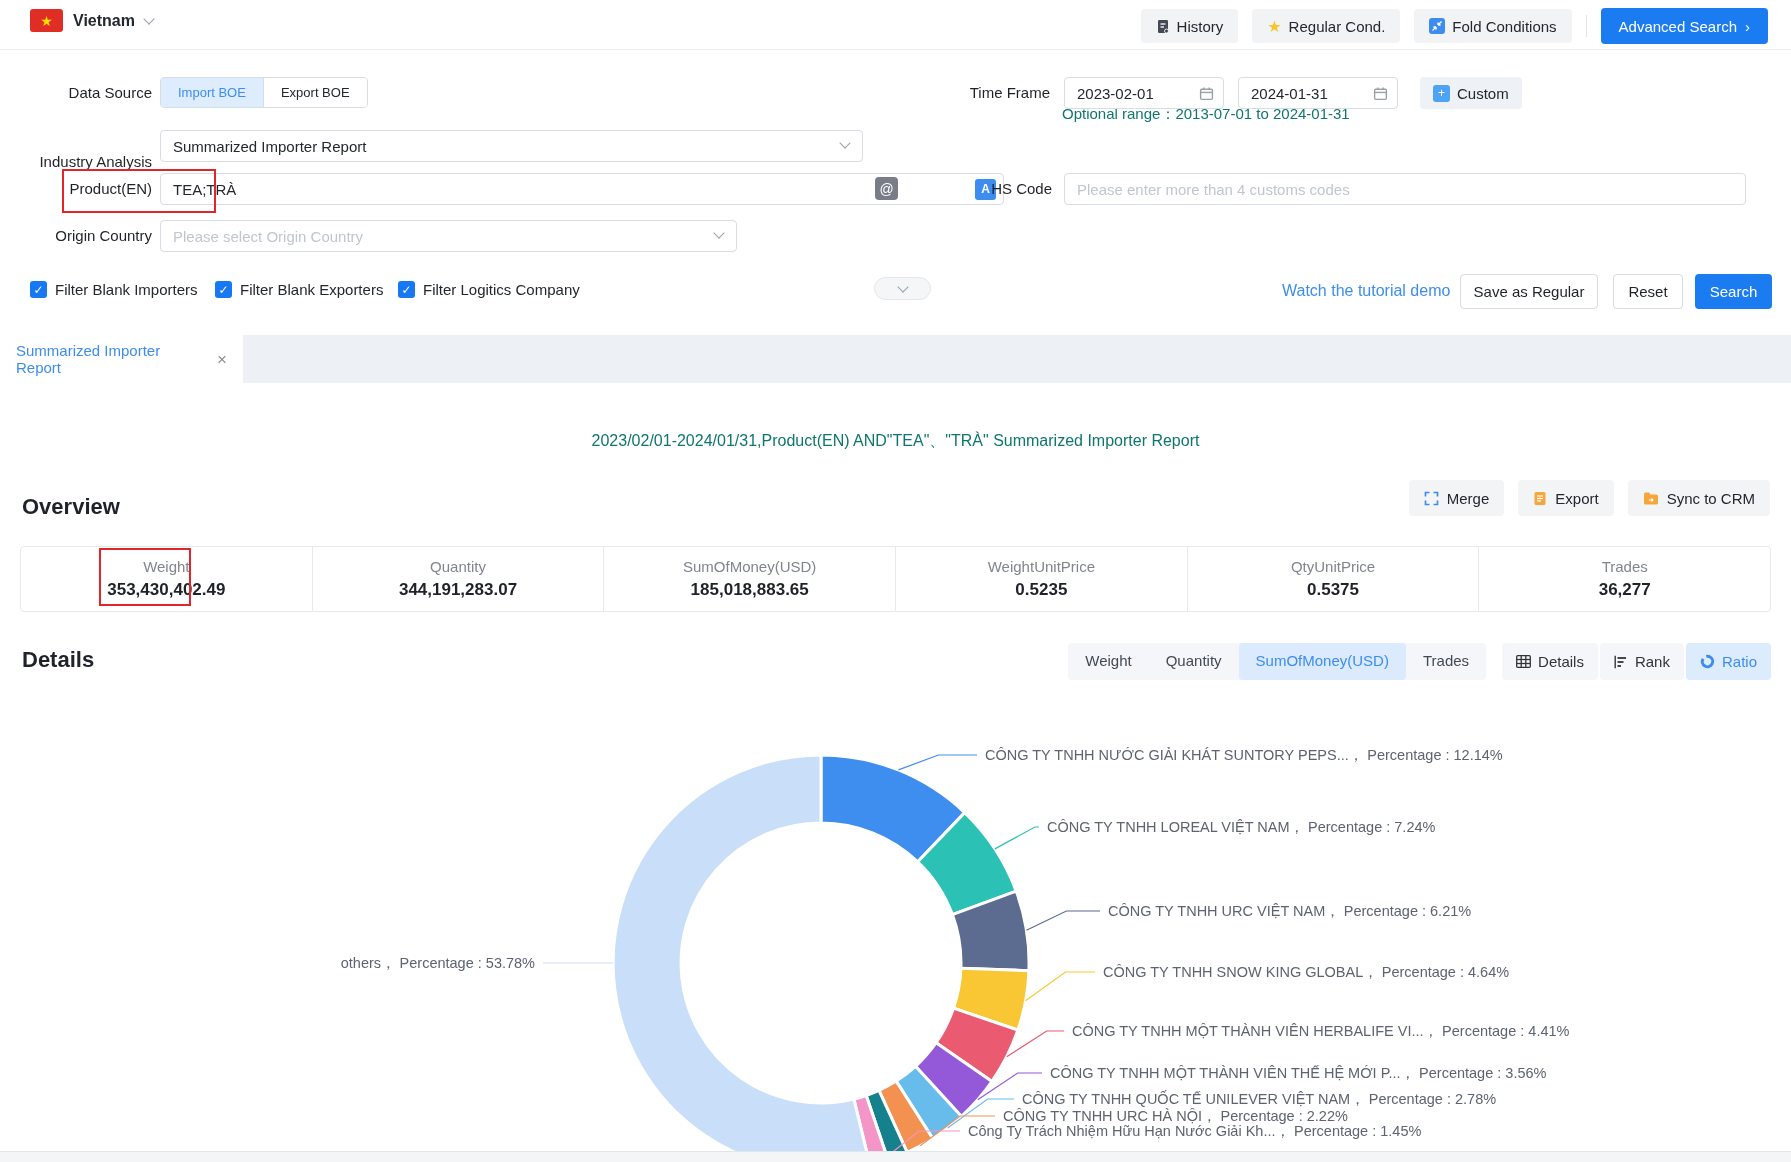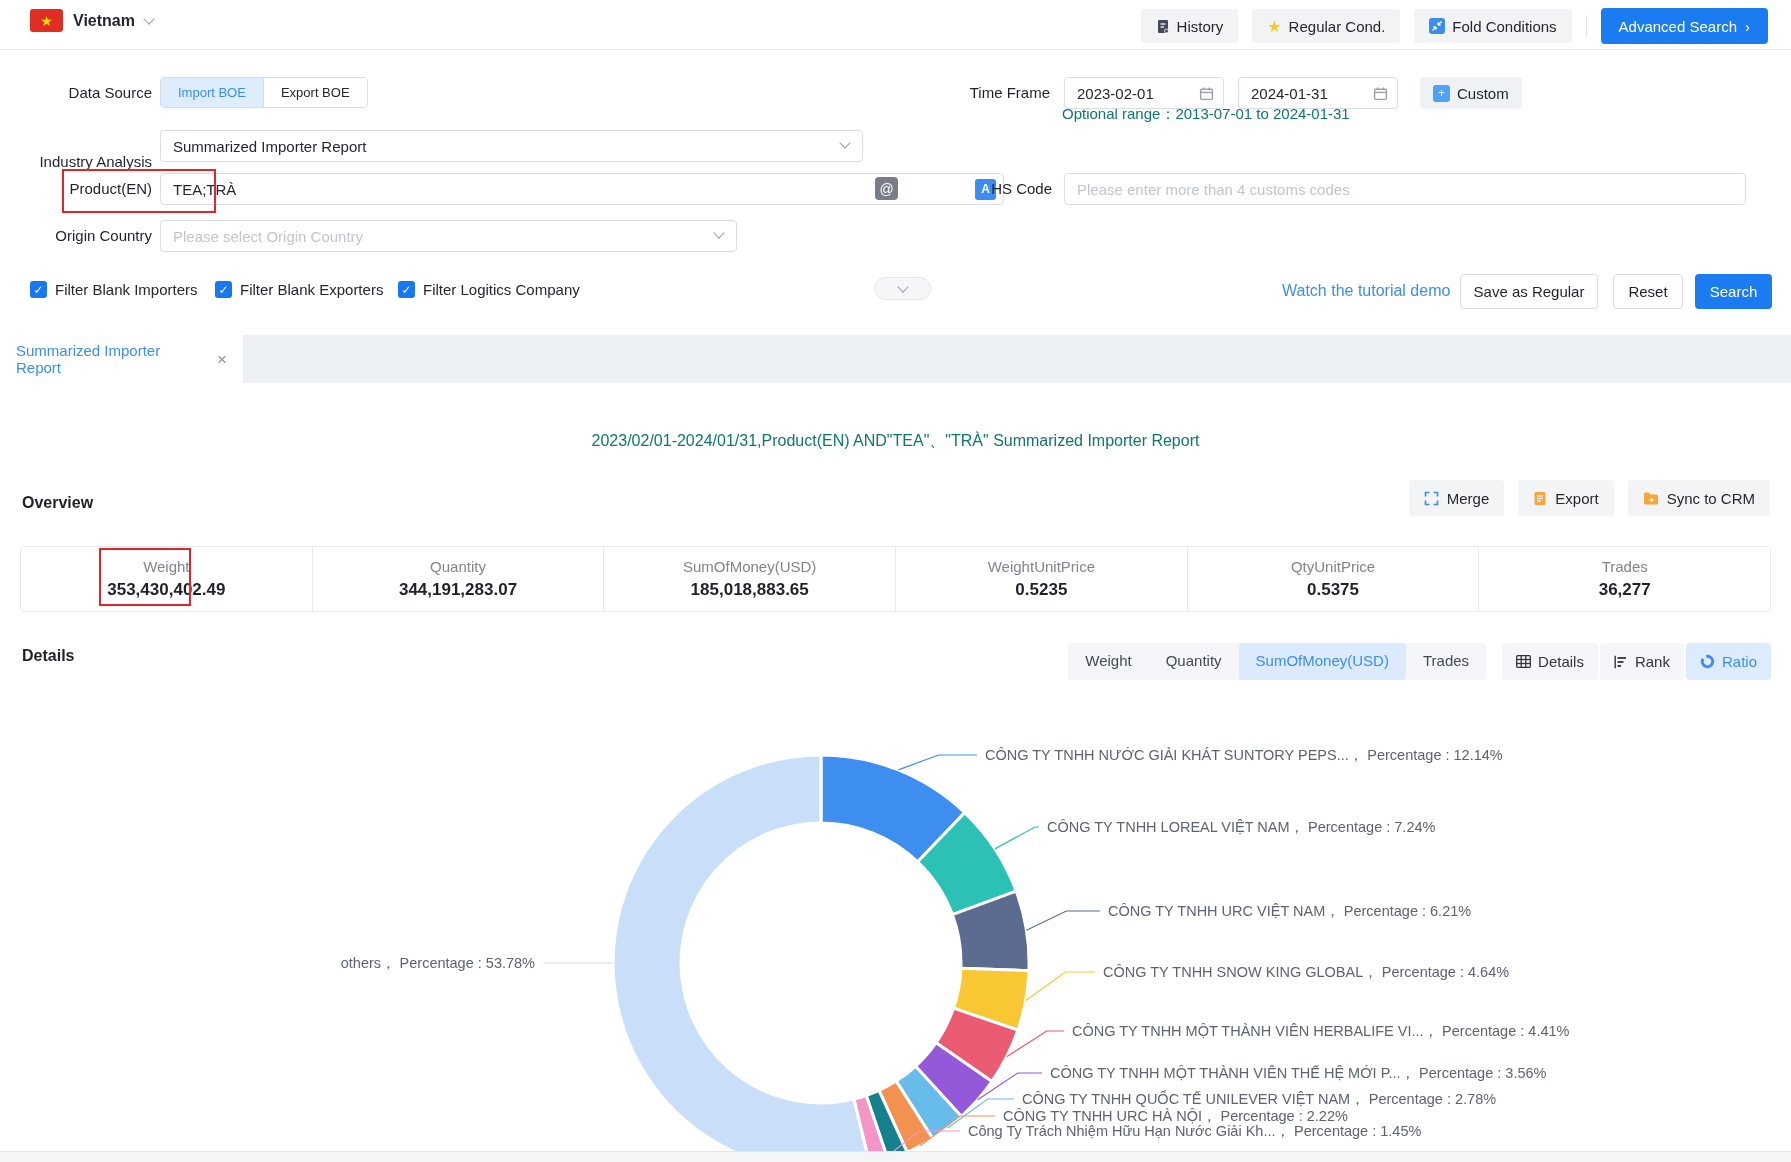--- a/index.html
+++ b/index.html
@@ -46,21 +46,21 @@
   .btn-plain { position:absolute; height:35px; background:#fff; border:1px solid #d9dce2; border-radius:4px; font-size:15px; color:#1f2329; display:flex; align-items:center; justify-content:center; cursor:pointer; }
 
   
   .tabstrip { position:absolute; top:335px; left:0; width:100%; height:48px; background:#edf0f4; z-index:2; }
   .tab-active { position:absolute; left:0; top:0; width:243px; height:48px; background:#fff; display:flex; align-items:center; gap:12px; padding:0 16px; cursor:pointer; }
   .tab-title { font-size:15px; color:#3d8df0; }
   .tab-close { color:#8b9097; font-size:17px; cursor:pointer; line-height:1; }
 
   
   .report-title { position:absolute; top:423px; left:0; width:100%; text-align:center; font-size:16px; color:#0f766e; z-index:2;margin-top:8px; }
-  .section-heading { position:absolute; font-size:16px; font-weight:bold; color:#1f2329; }
+  .section-heading { position:absolute; font-size:22px; font-weight:bold; color:#1f2329; }
   .ov-buttons { position:absolute; right:21px; top:480px; display:flex; gap:14px; }
   .ov-btn { height:36px; background:#f3f4f6; border-radius:4px; display:flex; align-items:center; gap:8px; padding:0 15px; font-size:15px; color:#23272e; cursor:pointer; }
   .stats-box { position:absolute; left:20px; top:546px; width:1751px; height:66px; border:1px solid #e7e9ed; border-radius:4px; display:flex; background:#fff; }
   .stat-col { flex:1; display:flex; flex-direction:column; align-items:center; justify-content:center; gap:5px; }
   .stat-col + .stat-col { border-left:1px solid #e7e9ed; }
   .stat-label { font-size:15px; color:#81858d; }
   .stat-value { font-size:17px; font-weight:bold; color:#1f2329; }
   .red-box { position:absolute; border:2px solid #e0262a; z-index:10; pointer-events:none; }
 
   .details-controls { position:absolute; right:20px; top:643px; display:flex; gap:16px; z-index:3; }

